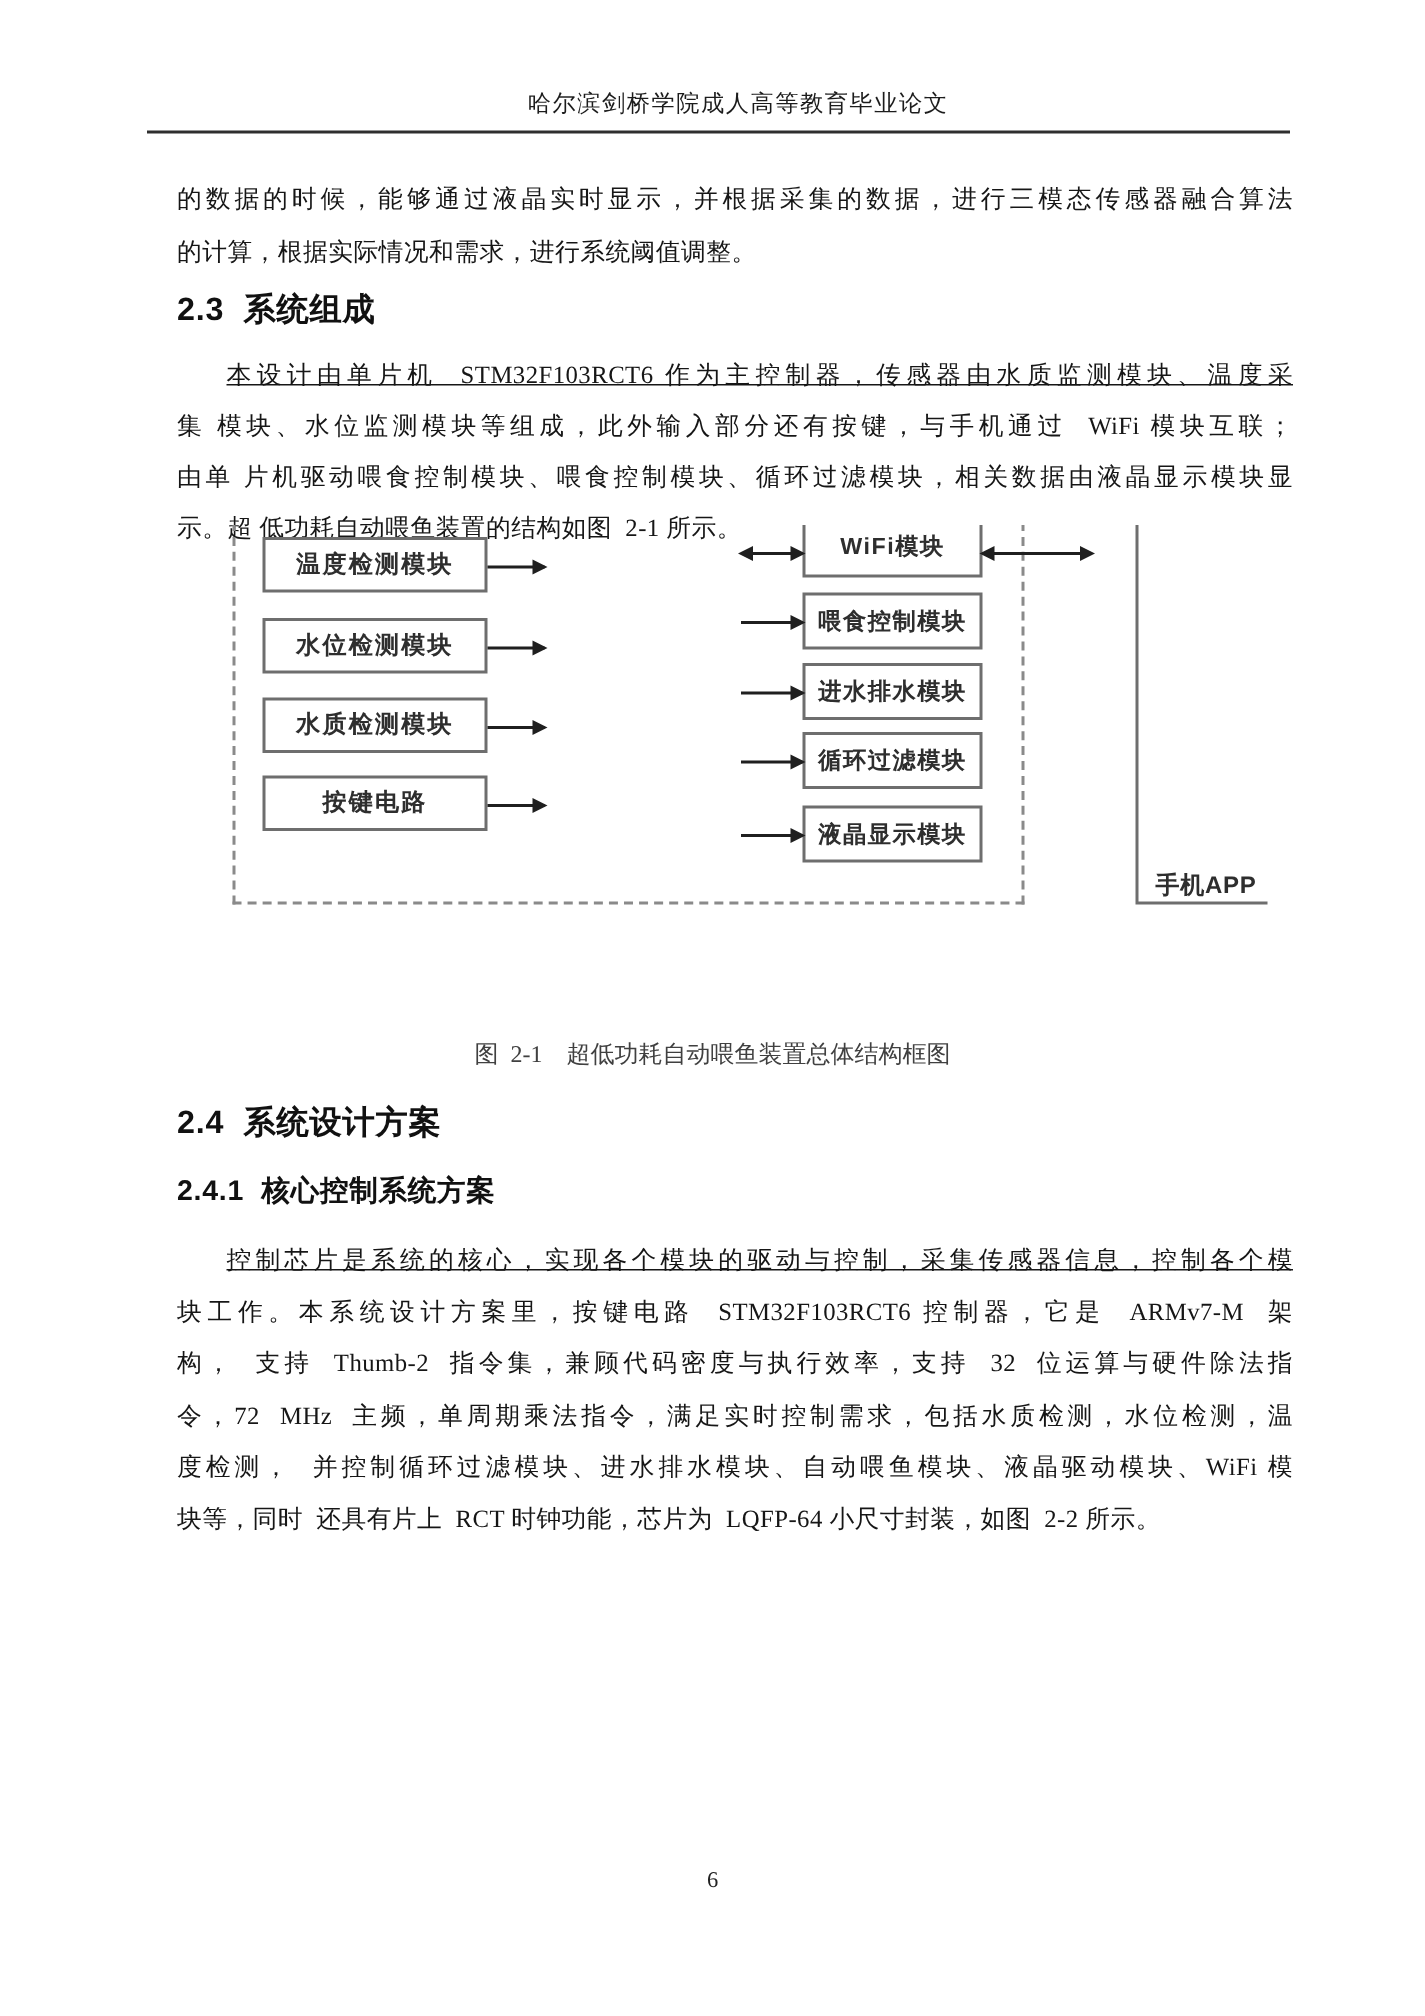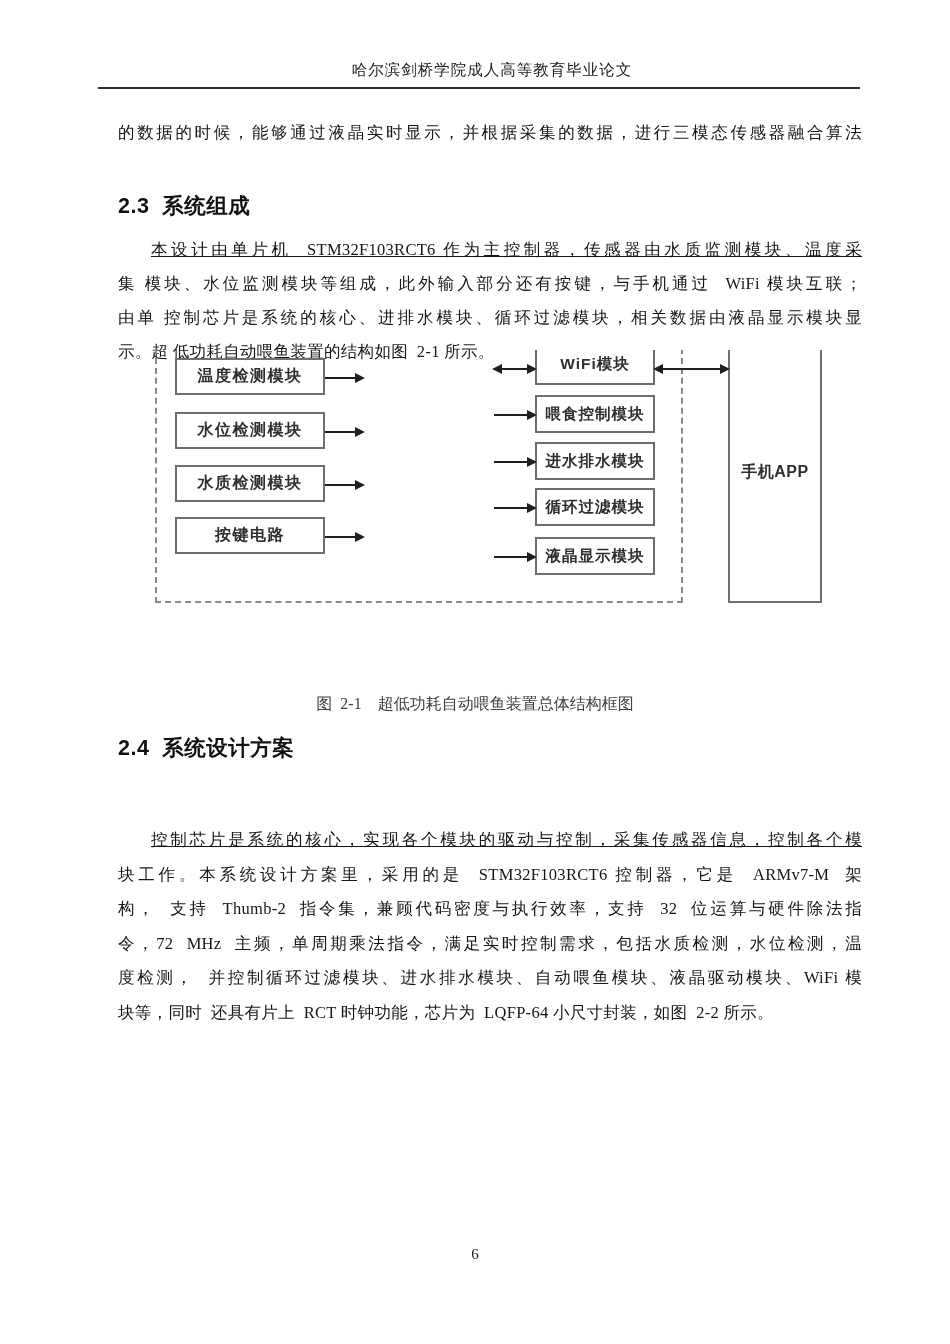--- a/index.html
+++ b/index.html
@@ -67,22 +67,23 @@
   .rbox:nth-child(1){ top:-6px; height:41px; }
   .rbox:nth-child(2){ top:45px; }
   .rbox:nth-child(3){ top:92px; }
   .rbox:nth-child(4){ top:138px; }
   .rbox:nth-child(5){ top:187px; }
   .ctrl {
     position:absolute; left:211px; top:-6px; width:133px; height:241px;
     letter-spacing:2px;
   }
   .phone {
-    position:absolute; left:578px; top:-8px; width:94px; height:261px;
+    position:absolute; left:607px; top:-8px; width:94px; height:261px;
     letter-spacing:0.5px;
+    align-items:flex-end;
   }
   
   .arr { position:absolute; height:2px; background:#1f1f1f; }
   .arr::after {
     content:""; position:absolute; right:-2px; top:-4px; width:0; height:0;
     border-left:10px solid #1f1f1f; border-top:5px solid transparent; border-bottom:5px solid transparent;
   }
   .arr.dbl::before {
     content:""; position:absolute; left:-2px; top:-4px; width:0; height:0;
     border-right:10px solid #1f1f1f; border-top:5px solid transparent; border-bottom:5px solid transparent;
@@ -101,28 +102,29 @@
 </head>
 <body>
 
 <div class="page">
 
   <div class="header-title">哈尔滨剑桥学院成人高等教育毕业论文</div>
   <div class="header-rule"></div>
 
   <div class="para p1">
       <div class="pline">的数据的时候，能够通过液晶实时显示，并根据采集的数据，进行三模态传感器融合算法</div>
+      <div class="pline last">的计算，根据实际情况和需求，进行系统阈值调整。</div>
     </div>
 
   <h2 class="h h23">2.3  系统组成</h2>
 
   <div class="para p2">
       <div class="pline first-indent">本设计由单片机  STM32F103RCT6 作为主控制器，传感器由水质监测模块、温度采</div>
       <div class="pline">集 模块、水位监测模块等组成，此外输入部分还有按键，与手机通过  WiFi 模块互联；</div>
-      <div class="pline">由单 控制芯片是系统的核心、进排水模块、循环过滤模块，相关数据由液晶显示模块显</div>
+      <div class="pline">由单 片机驱动喂食控制模块、喂食控制模块、循环过滤模块，相关数据由液晶显示模块显</div>
       <div class="pline last">示。超 低功耗自动喂鱼装置的结构如图  2-1 所示。</div>
     </div>
 
   <div class="figure-wrap">
     <div class="diagram">
       <div class="dashed-rect"></div>
 
       <div>
           <div class="dbox lbox">温度检测模块</div>
           <div class="dbox lbox">水位检测模块</div>
@@ -154,24 +156,25 @@
       <div class="arr" style="left:344px; top:157px; width:41px;"></div>
       <div class="arr" style="left:344px; top:206px; width:41px;"></div>
 
       <div class="arr dbl" style="left:505px; top:18px; width:73px;"></div>
     </div>
   </div>
 
   <div class="caption">图  2-1　超低功耗自动喂鱼装置总体结构框图</div>
 
   <h2 class="h h24">2.4  系统设计方案</h2>
+  <h3 class="h h241">2.4.1  核心控制系统方案</h3>
 
   <div class="para p3">
       <div class="pline first-indent">控制芯片是系统的核心，实现各个模块的驱动与控制，采集传感器信息，控制各个模</div>
-      <div class="pline">块工作。本系统设计方案里，采用的是  STM32F103RCT6 控制器，它是  ARMv7-M  架</div>
+      <div class="pline">块工作。本系统设计方案里，按键电路  STM32F103RCT6 控制器，它是  ARMv7-M  架</div>
       <div class="pline">构，  支持  Thumb-2  指令集，兼顾代码密度与执行效率，支持  32  位运算与硬件除法指</div>
       <div class="pline">令，72  MHz  主频，单周期乘法指令，满足实时控制需求，包括水质检测，水位检测，温</div>
       <div class="pline">度检测，  并控制循环过滤模块、进水排水模块、自动喂鱼模块、液晶驱动模块、WiFi 模</div>
       <div class="pline last">块等，同时  还具有片上  RCT 时钟功能，芯片为  LQFP-64 小尺寸封装，如图  2-2 所示。</div>
     </div>
 
   <div class="page-number">6</div>
 
 </div>
 

